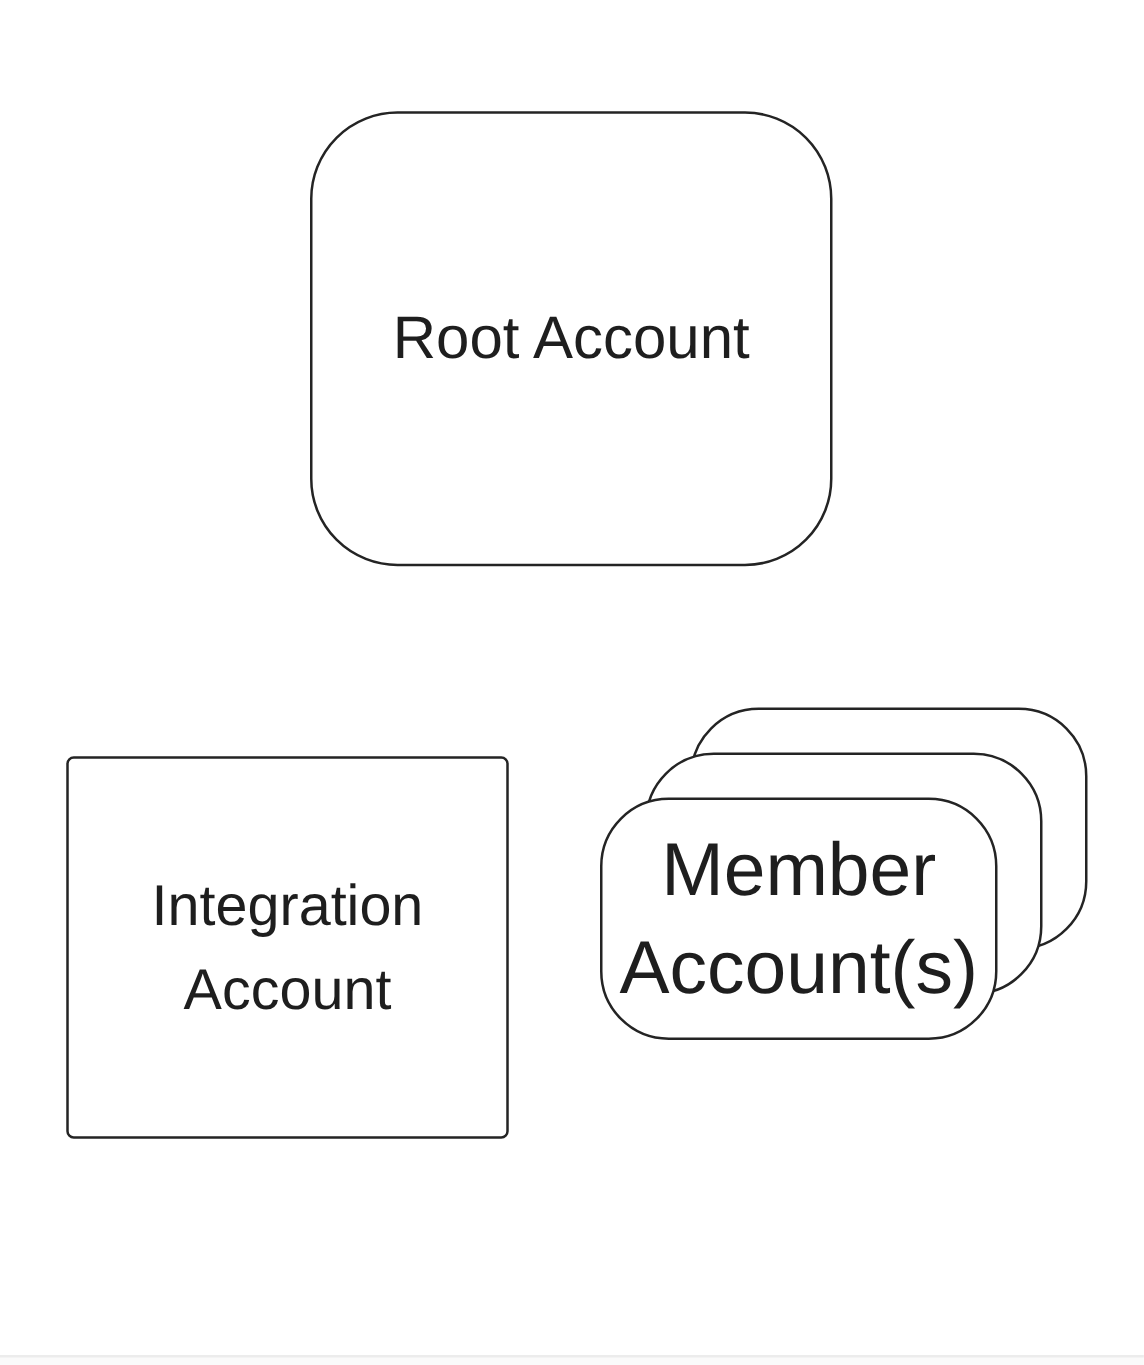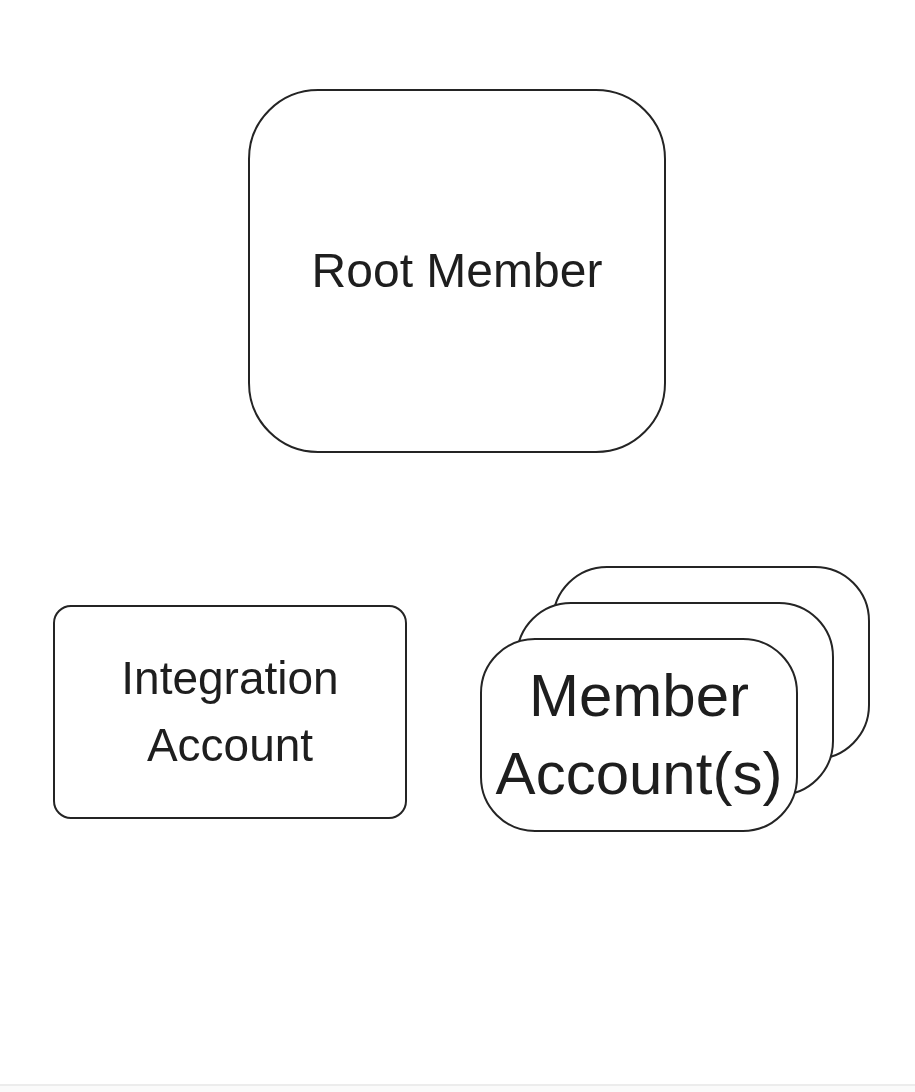--- a/index.html
+++ b/index.html
@@ -42,22 +42,22 @@
     border-radius: 70px;
     font-size: 48px;
     line-height: 1.3;
     padding: 0 20px;
   }
   
   .node-integration {
     left: 53px;
     top: 605px;
     width: 354px;
-    height: 214px;
-    border-radius: 18px;
+    height: 306px;
+    border-radius: 6px;
     font-size: 46px;
     line-height: 1.45;
     padding: 0 30px;
   }
   
   .member-card {
     width: 318px;
     height: 194px;
     border-radius: 55px;
   }
@@ -87,21 +87,21 @@
     border-top: 2px solid var(--divider-line, #ececec);
     background: var(--divider-fill, #fafafa);
   }
 </style>
 </head>
 <body style="--canvas-bg: #ffffff; --node-fill: #ffffff; --node-stroke: #242424; --node-text: #1e1e1e; --divider-line: #ececec; --divider-fill: #fafafa;">
 
 <div class="canvas">
 
   <div class="shape node-root">
-    <span class="label">Root Member</span>
+    <span class="label">Root Account</span>
   </div>
 
   <div class="shape node-integration">
     <span class="label">Integration Account</span>
   </div>
 
   <div>
     <div class="shape member-card back"></div>
     <div class="shape member-card middle"></div>
     <div class="shape member-card front">

